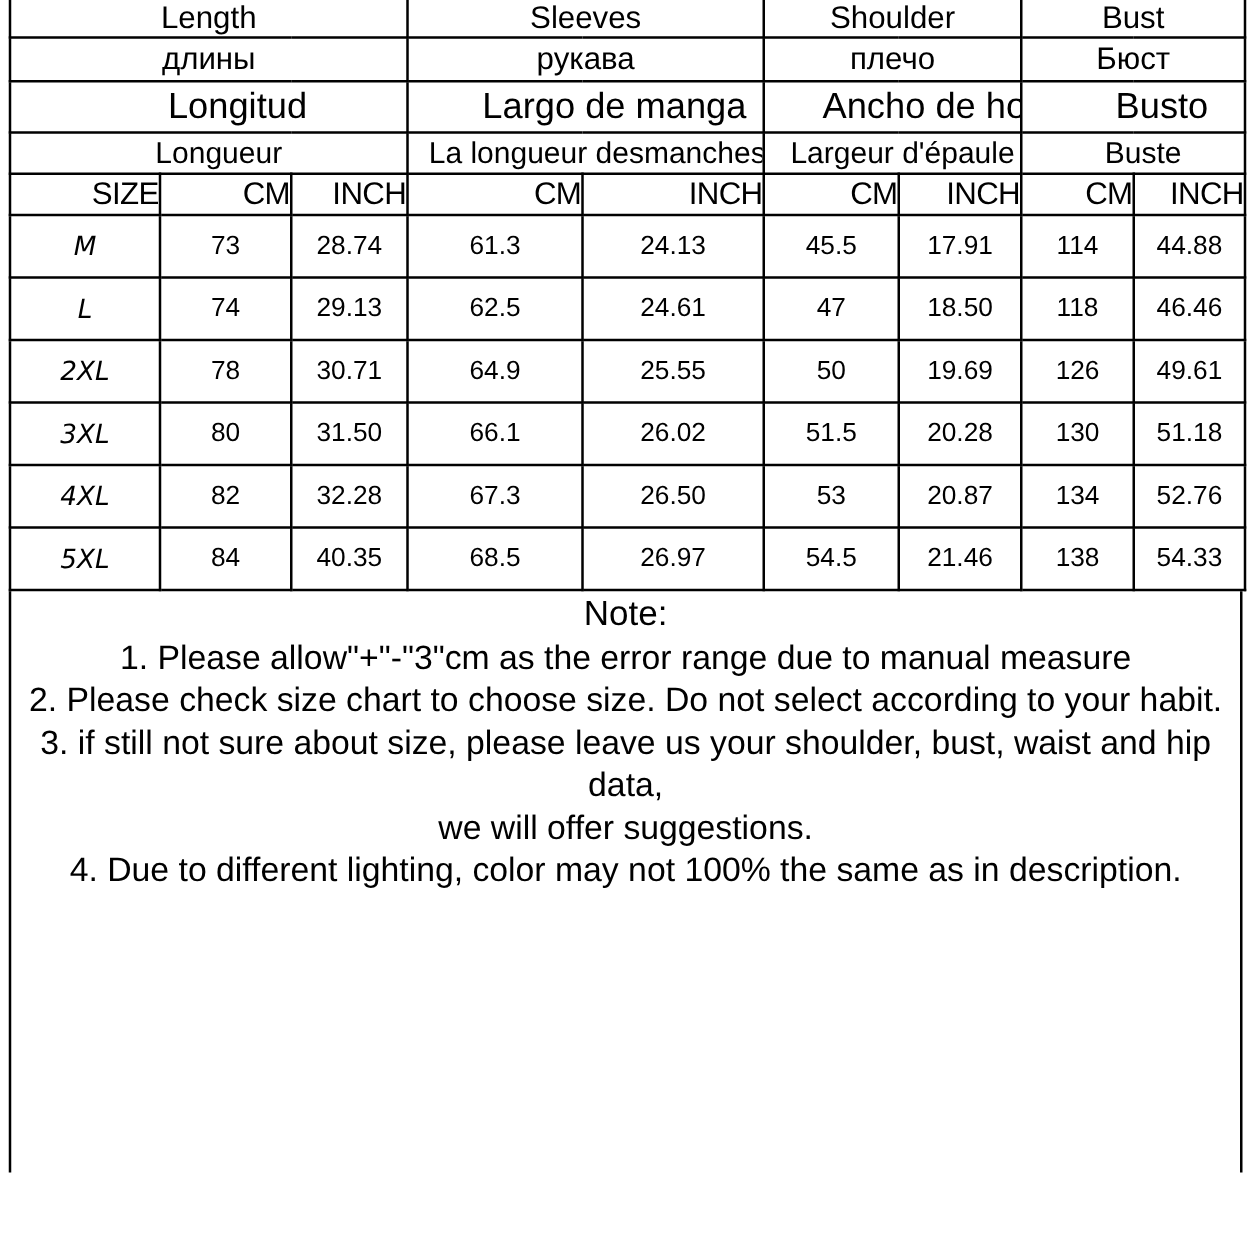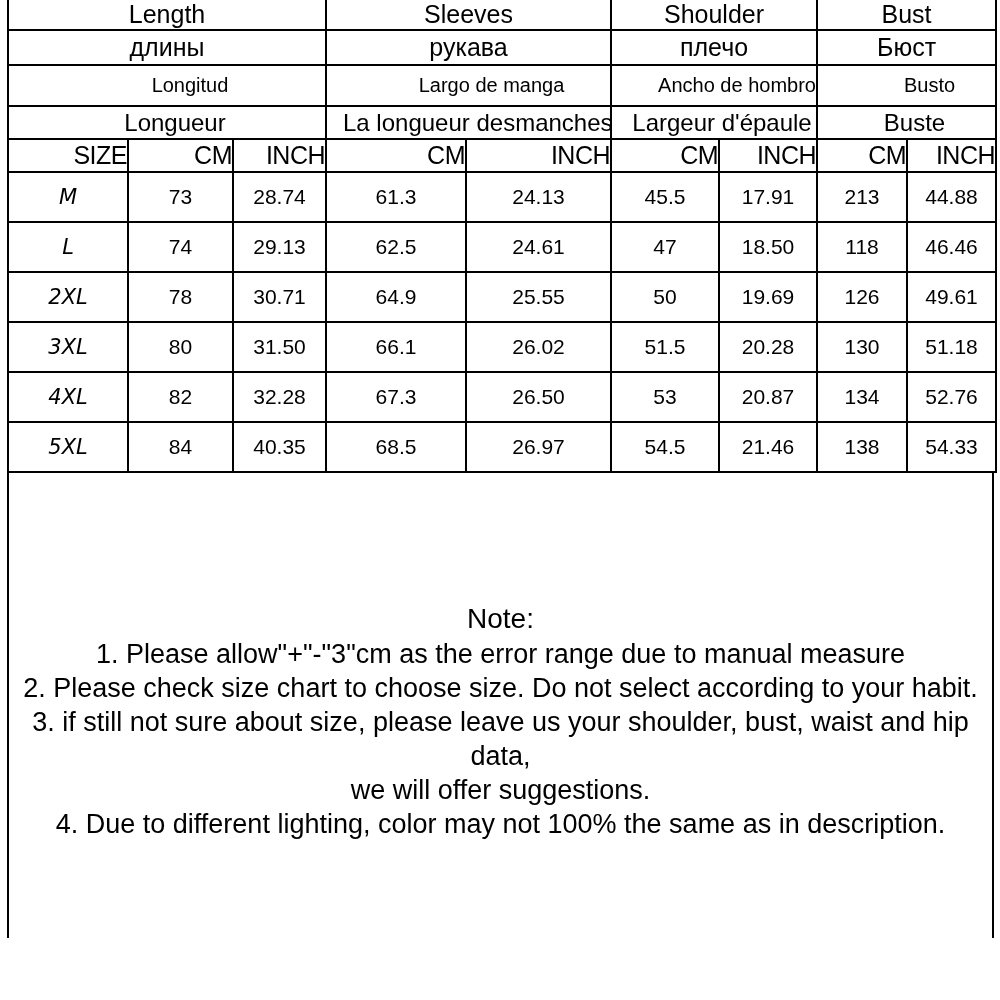--- a/index.html
+++ b/index.html
@@ -26,37 +26,36 @@
   table.size-chart td {
     border: 2px solid #000000;
     text-align: center;
     vertical-align: middle;
     padding: 0;
     overflow: hidden;
     white-space: nowrap;
   }
   tr.r-en td   { border-top: none; height: 27px; font-size: 25px; }
   tr.r-ru td   { height: 33px; font-size: 25px; }
-  tr.r-es td   { height: 39px; font-size: 20px; padding-left: 46px; }
+  tr.r-es td   { height: 39px; font-size: 29px; padding-left: 46px; }
   tr.r-fr td   { height: 31px; font-size: 24px; padding-left: 16px; }
   tr.r-head td { height: 31px; font-size: 25px; letter-spacing: -0.5px; text-align: right; }
   tr.r-data td { height: 48px; font-size: 21px; }
   td.size-cell {
     font-family: "DejaVu Sans", sans-serif;
     font-style: italic;
     font-size: 26px;
   }
   .note-box {
     margin-left: 7px;
     width: 987px;
     height: 465px;
     border-left: 2px solid #000000;
     border-right: 2px solid #000000;
     box-sizing: border-box;
-    padding-top: 128px;
     text-align: center;
   }
   .note-title {
     font-size: 28px;
     line-height: 36px;
   }
   .note-line {
     font-size: 27px;
     line-height: 34px;
   }
@@ -121,21 +120,21 @@
     </tr>
 
     <tr class="r-data">
       <td class="size-cell">M</td>
       <td>73</td>
       <td>28.74</td>
       <td>61.3</td>
       <td>24.13</td>
       <td>45.5</td>
       <td>17.91</td>
-      <td>213</td>
+      <td>114</td>
       <td>44.88</td>
     </tr>
 
     <tr class="r-data">
       <td class="size-cell">L</td>
       <td>74</td>
       <td>29.13</td>
       <td>62.5</td>
       <td>24.61</td>
       <td>47</td>

